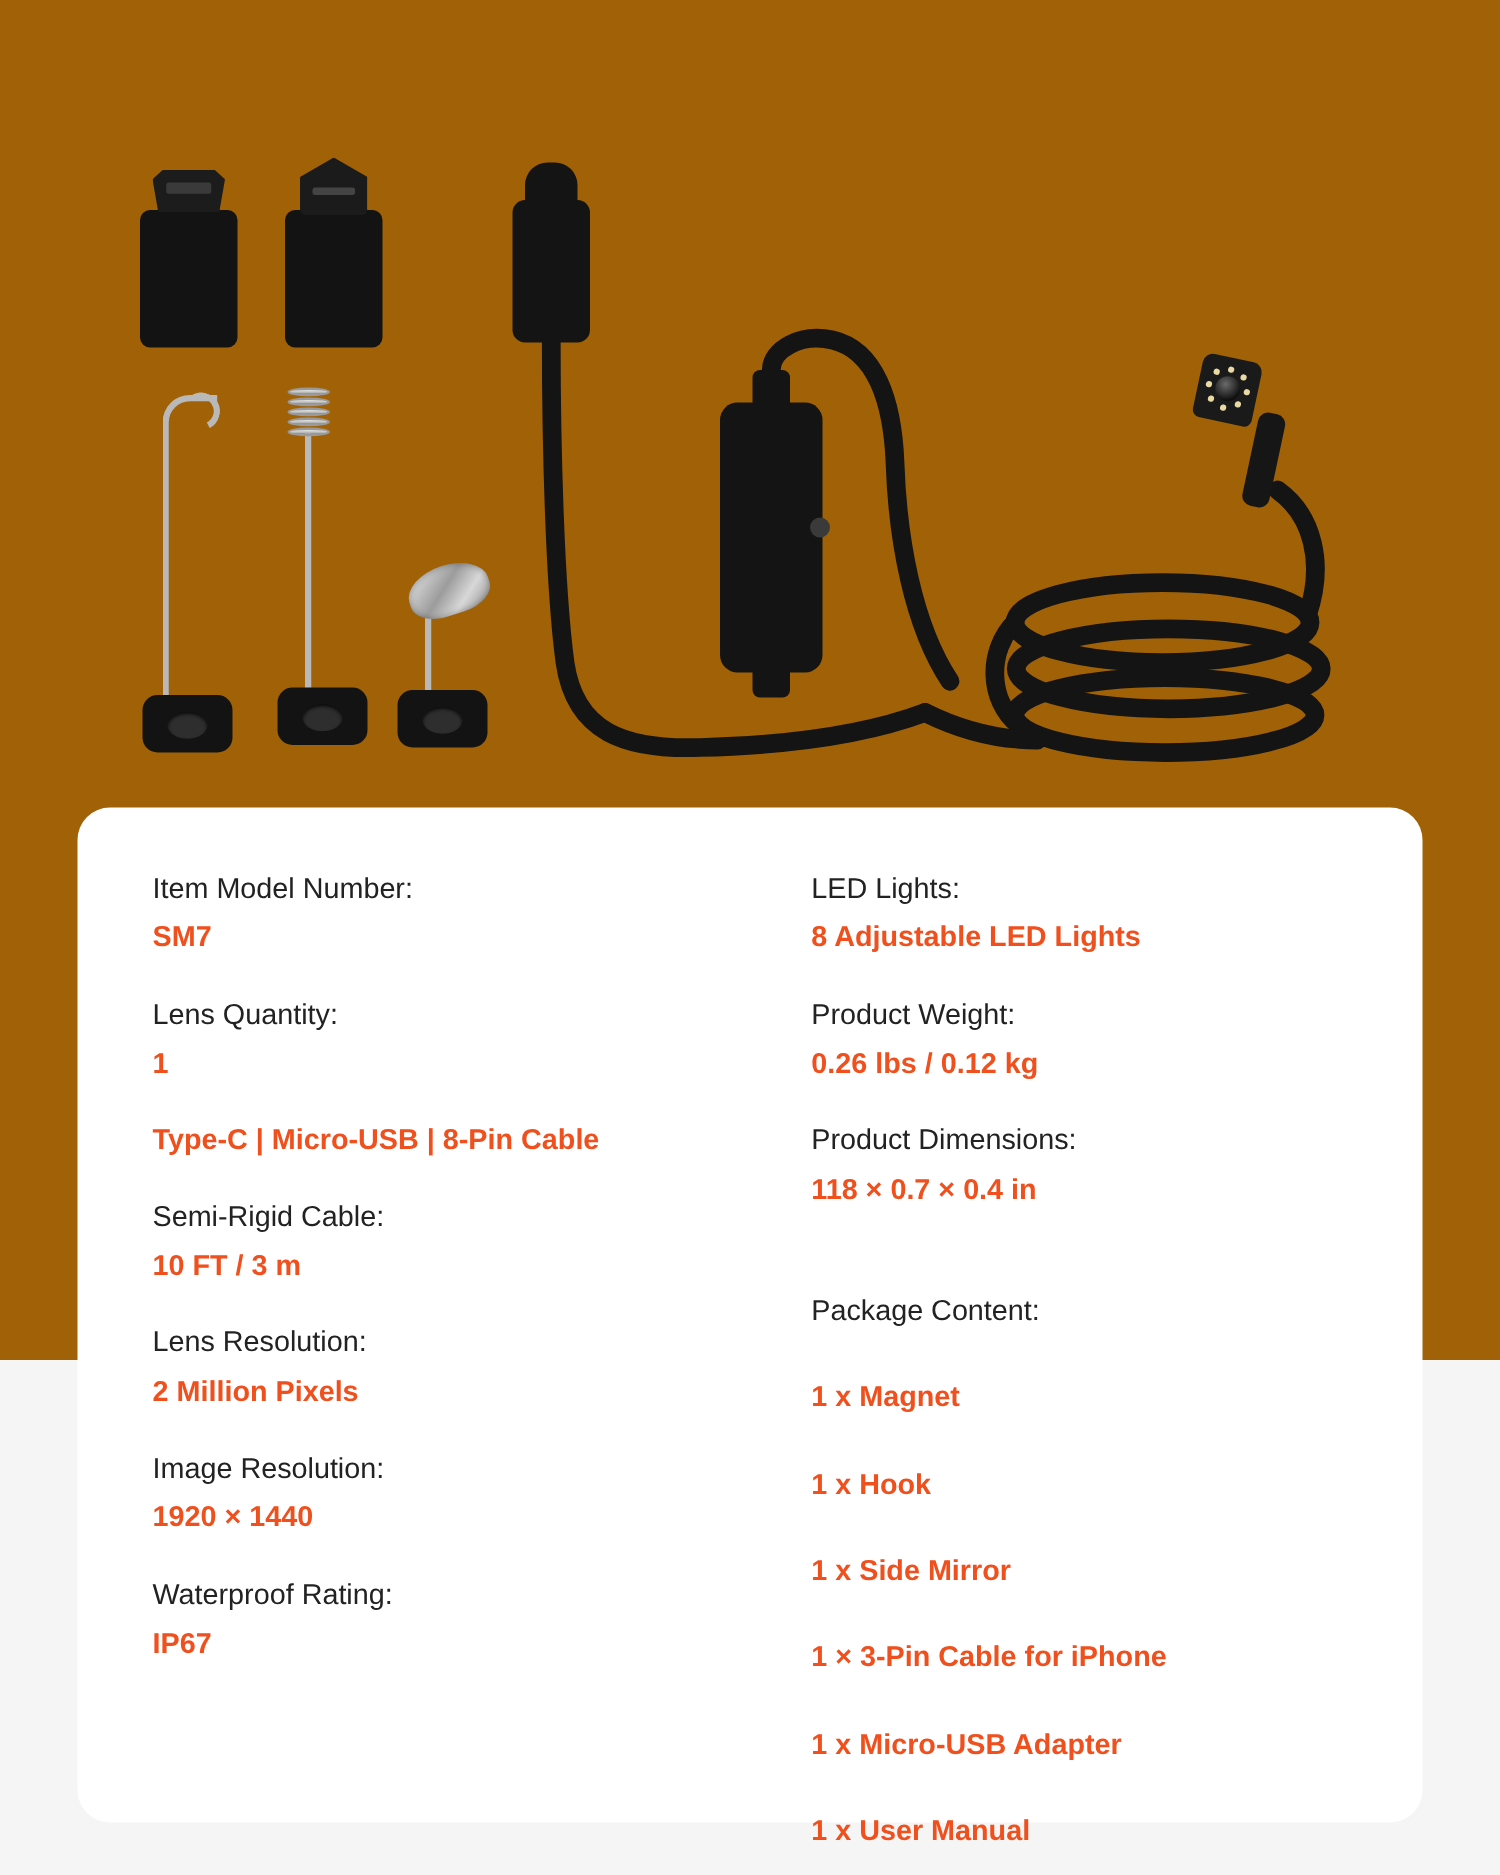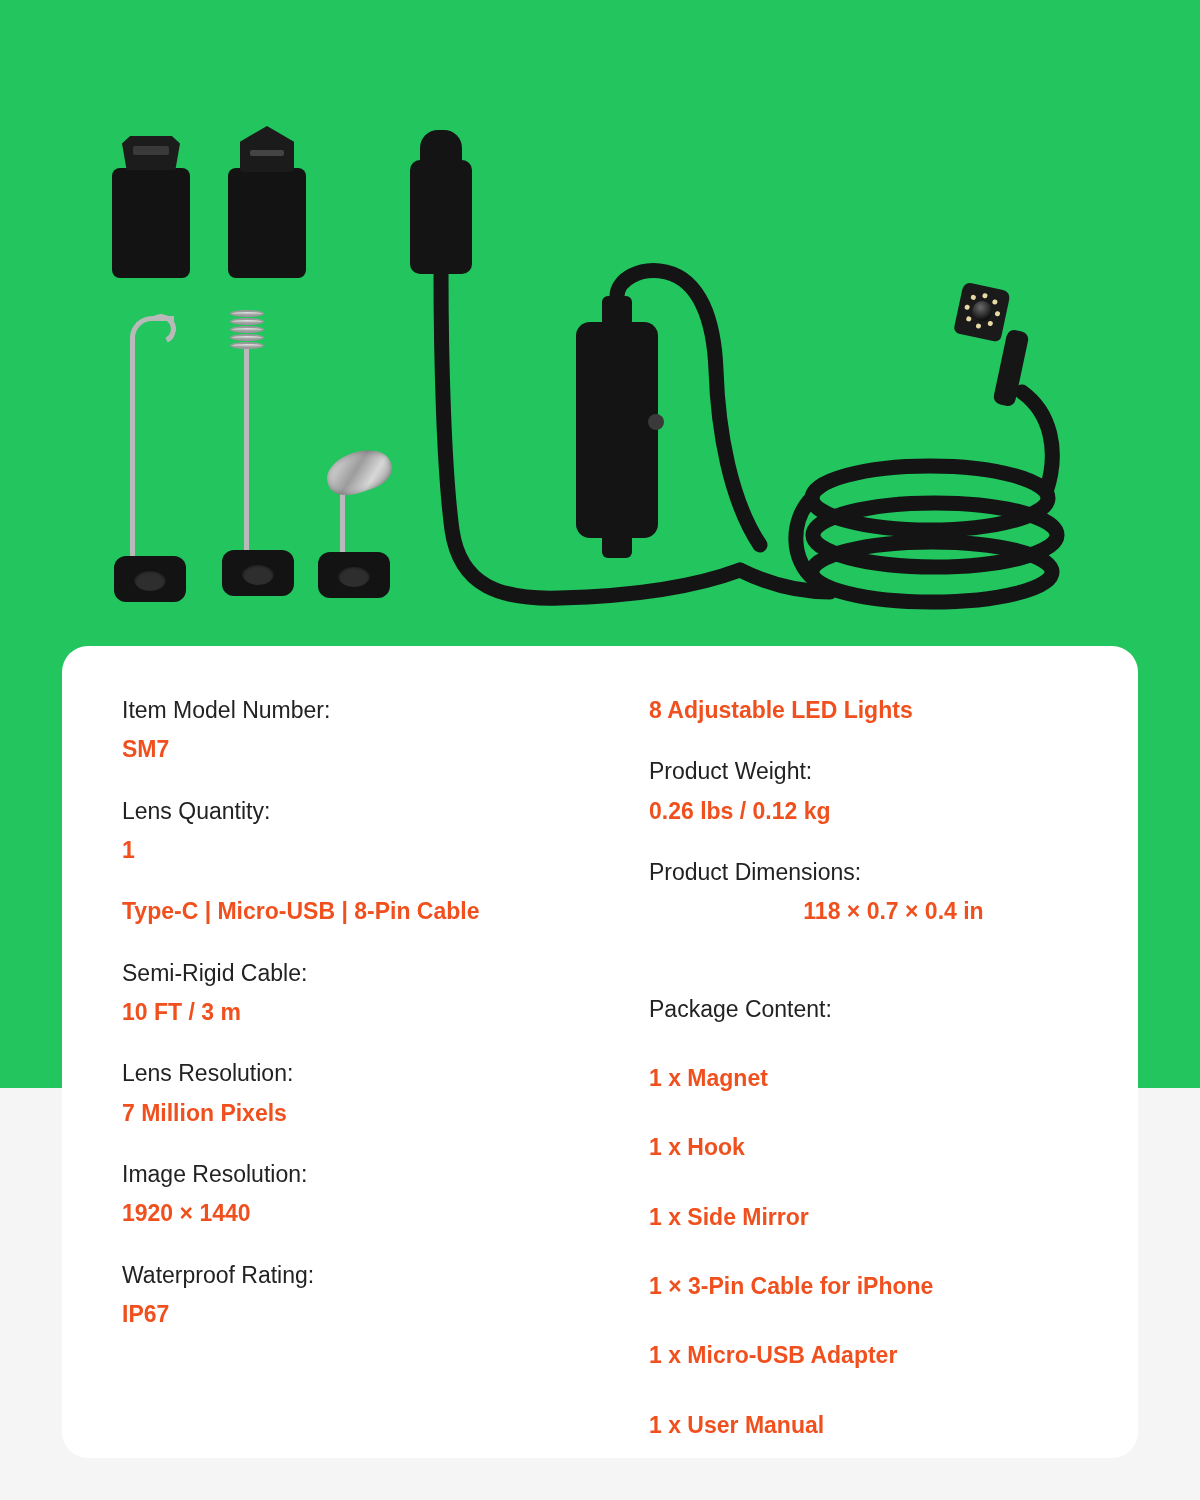--- a/index.html
+++ b/index.html
@@ -10,21 +10,21 @@
     height: 1500px;
     background: #f5f5f5;
     font-family: "Liberation Sans", sans-serif;
     overflow: hidden;
   }
 
   .page {
     position: relative;
     width: 1200px;
     height: 1088px;
-    background: #22c55e;
+    background: #a16207;
   }
 
   
   .photo {
     position: relative;
     width: 1200px;
     height: 650px;
   }
 
   
@@ -257,21 +257,21 @@
     line-height: 1.45;
     margin-bottom: 6px;
     font-weight: 400;
   }
   .spec-value {
     font-size: 23px;
     color: #f0501e;
     font-weight: 700;
     line-height: 1.45;
   }
-  .spec-value.small-gap { margin-bottom: 0; text-align: center; }
+  .spec-value.small-gap { margin-bottom: 0; }
 
   .pkg-gap { height: 36px; }
 
   .pkg-list {
     margin-top: 2px;
   }
   .pkg-list .spec-value {
     margin-bottom: 4px;
     margin-top: 36px;
   }
@@ -368,38 +368,39 @@
           <div class="spec-value">Type-C | Micro-USB | 8-Pin Cable</div>
         </div>
 
         <div class="spec-block">
           <div class="spec-label">Semi-Rigid Cable:</div>
           <div class="spec-value">10 FT / 3 m</div>
         </div>
 
         <div class="spec-block">
           <div class="spec-label">Lens Resolution:</div>
-          <div class="spec-value">7 Million Pixels</div>
+          <div class="spec-value">2 Million Pixels</div>
         </div>
 
         <div class="spec-block">
           <div class="spec-label">Image Resolution:</div>
           <div class="spec-value">1920 × 1440</div>
         </div>
 
         <div class="spec-block">
           <div class="spec-label">Waterproof Rating:</div>
           <div class="spec-value">IP67</div>
         </div>
 
       </div>
 
       <div class="col col-right">
 
         <div class="spec-block">
+          <div class="spec-label">LED Lights:</div>
           <div class="spec-value">8 Adjustable LED Lights</div>
         </div>
 
         <div class="spec-block">
           <div class="spec-label">Product Weight:</div>
           <div class="spec-value">0.26 lbs / 0.12 kg</div>
         </div>
 
         <div class="spec-block">
           <div class="spec-label">Product Dimensions:</div>

